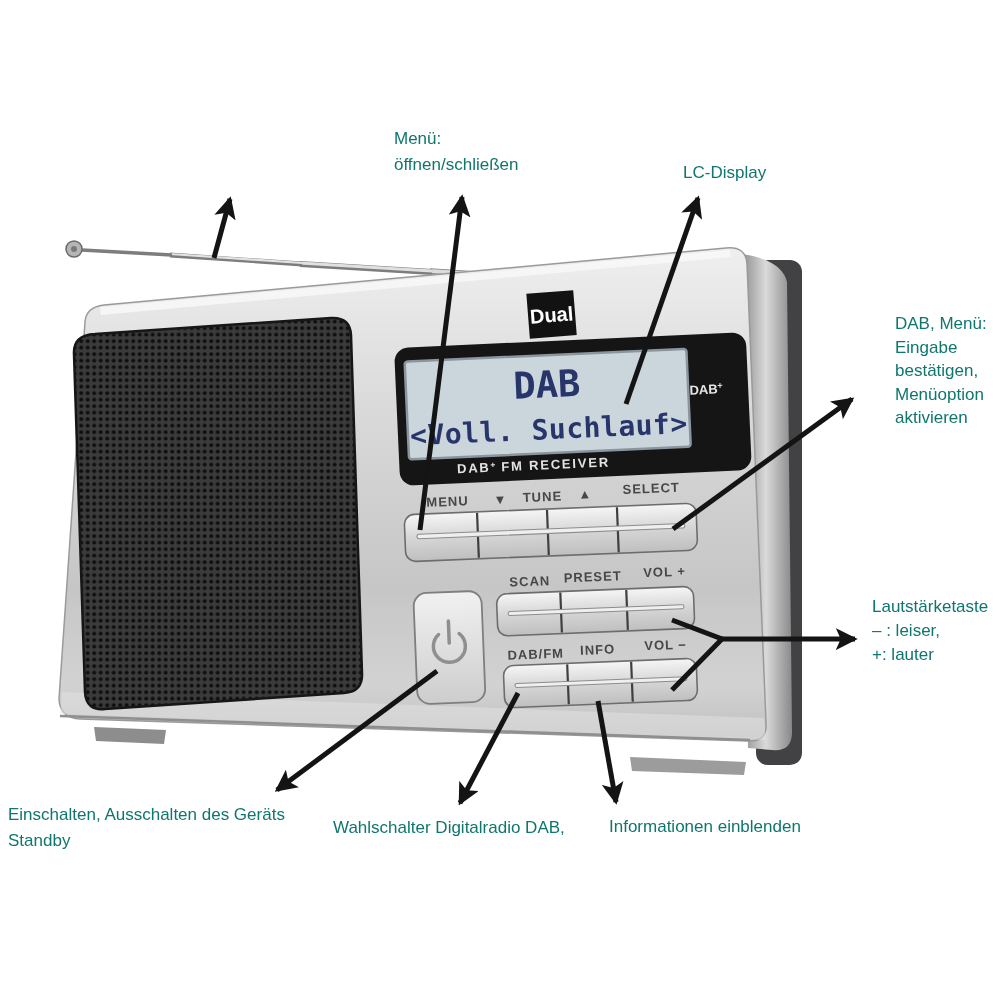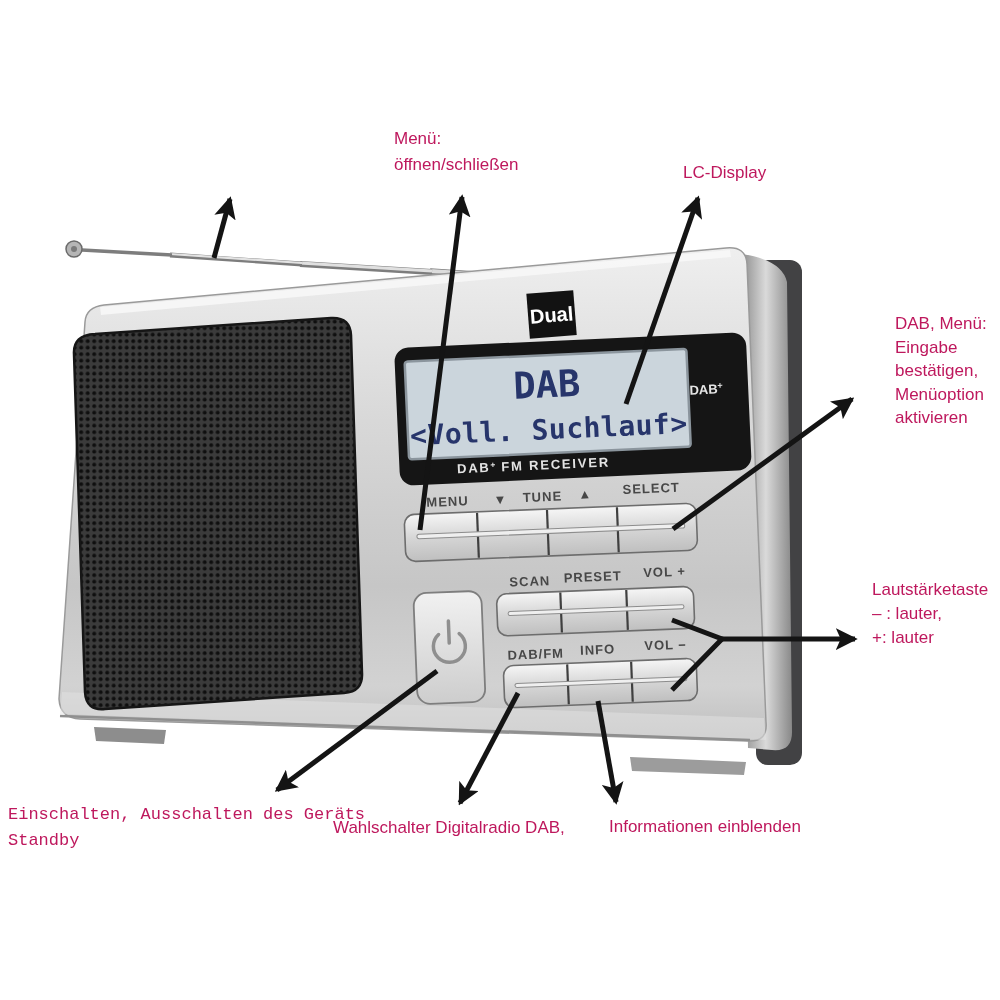--- a/index.html
+++ b/index.html
@@ -1,26 +1,26 @@
 <!DOCTYPE html>
 <html><head>
 <meta charset="utf-8">
 <style>
   html,body{margin:0;padding:0;background:#fff;}
   .stage{position:relative;width:1000px;height:1000px;background:#ffffff;overflow:hidden;
          font-family:"Liberation Sans",sans-serif;}
   .scene{position:absolute;left:0;top:0;width:1000px;height:1000px;}
-  .label{position:absolute;color:#be185d;font:17px/23.5px "Liberation Sans",sans-serif;}
+  .label{position:absolute;color:#0f766e;font:17px/23.5px "Liberation Sans",sans-serif;}
   .label div{white-space:nowrap;}
   #label-antenna{left:88px;top:160px;}
   #label-menu{left:394px;top:126px;line-height:26px;}
   #label-lcd{left:683px;top:161px;}
   #label-select{left:869px;top:312px;line-height:23.5px;margin-left:26px;}
-  #label-volume{left:872px;top:578px;line-height:24px;}
-  #label-power{left:8px;top:802px;line-height:26px;font-family:Liberation Mono, monospace;}
+  #label-volume{left:872px;top:595px;line-height:24px;}
+  #label-power{left:8px;top:802px;line-height:26px;}
   #label-mode{left:333px;top:815px;line-height:26px;}
   #label-info{left:584px;top:815px;margin-left:25px;}
   svg text{font-family:"Liberation Sans",sans-serif;}
   .btnlabel{font-size:13px;font-weight:bold;fill:#474747;letter-spacing:1px;}
   .lcdtext{font-family:"DejaVu Sans Mono",monospace;font-weight:bold;}
 </style>
 </head>
 <body>
 
 <div class="stage">
@@ -176,21 +176,21 @@
   </div>
   <div class="label" id="label-select">
     <div>DAB, Menü:</div>
     <div>Eingabe</div>
     <div>bestätigen,</div>
     <div>Menüoption</div>
     <div>aktivieren</div>
   </div>
   <div class="label" id="label-volume">
     <div>Lautstärketaste</div>
-    <div>– : lauter,</div>
+    <div>– : leiser,</div>
     <div>+: lauter</div>
   </div>
   <div class="label" id="label-power">
     <div>Einschalten, Ausschalten des Geräts</div>
     <div>Standby</div>
   </div>
   <div class="label" id="label-mode">
     <div>Wahlschalter Digitalradio DAB,</div>
   </div>
   <div class="label" id="label-info">

